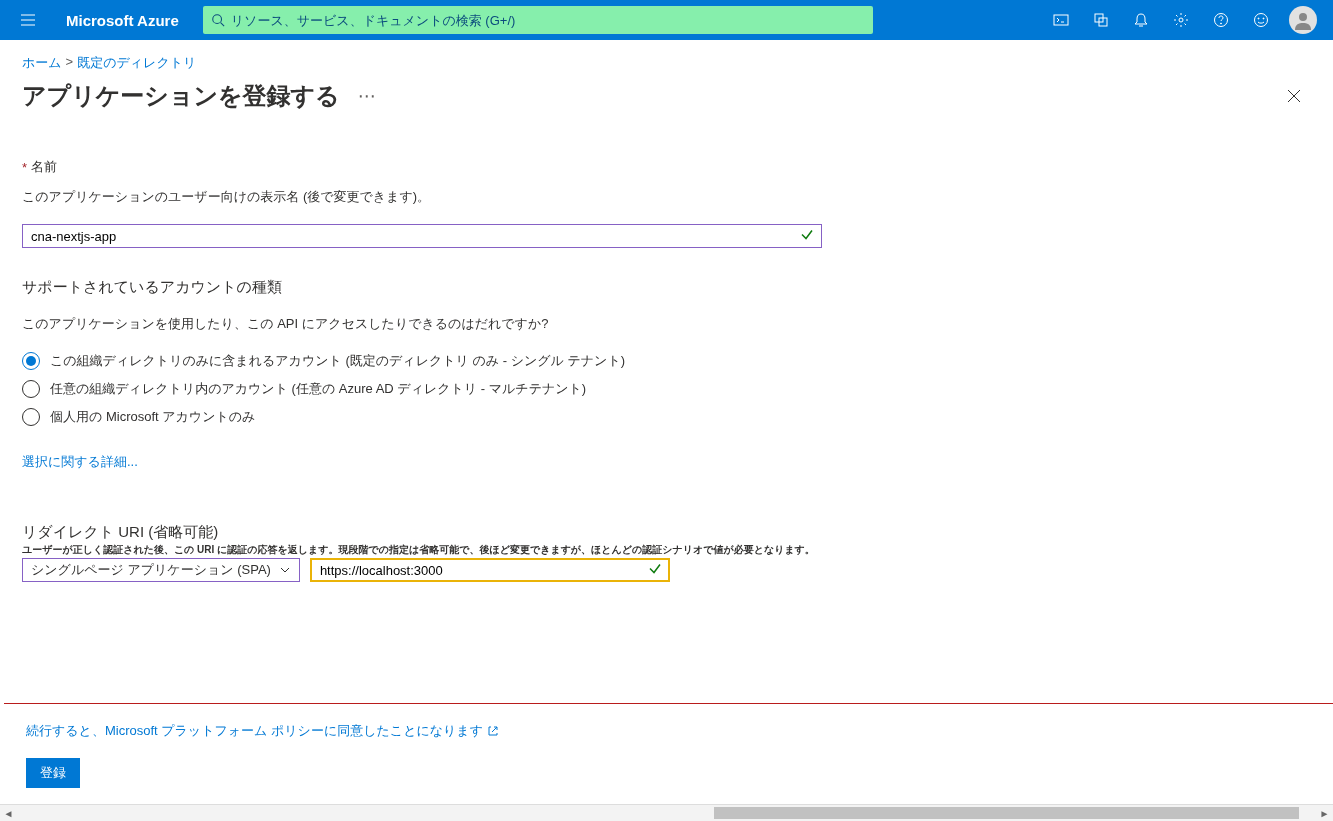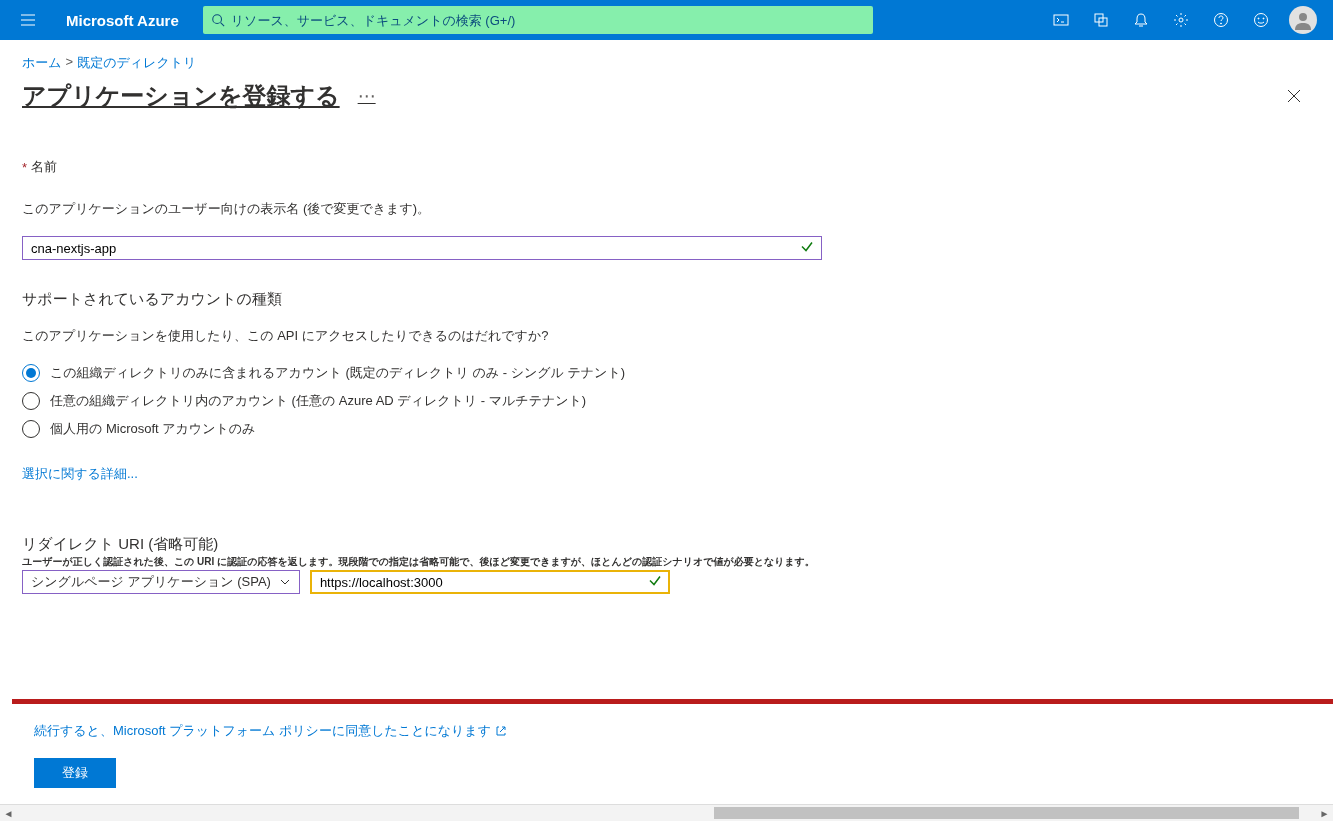--- a/index.html
+++ b/index.html
@@ -11,49 +11,49 @@
 .search-box svg { flex:0 0 14px; }
 .search-box input { flex:1; background:transparent; border:none; outline:none; color:#0a4b7d; font-size:13px; padding-left:6px; }
 .search-box input::placeholder { color:#0a4b7d; }
 .top-icons { margin-left:auto; display:flex; align-items:center; }
 .top-icon { width:40px; height:40px; display:flex; align-items:center; justify-content:center; cursor:pointer; }
 .avatar { width:28px; height:28px; border-radius:50%; background:#e1e1e1; display:flex; align-items:center; justify-content:center; margin:0 8px; }
 .page { padding:14px 22px 0 22px; height:calc(100vh - 40px - 110px); overflow:auto; }
 .breadcrumb { font-size:13px; display:flex; align-items:flex-start; gap:4px; }
 .breadcrumb a { color:#0078d4; text-decoration:none; }
 .breadcrumb .sep { color:#605e5c; }
-.title-row { display:flex; align-items:center; margin-top:8px;text-decoration:underline; }
+.title-row { display:flex; align-items:center; margin-top:8px; }
 .page-title { font-size:24px; font-weight:600; color:#323130; }
 .ellipsis { margin-left:18px; color:#605e5c; font-size:18px; }
 .close-x { margin-left:auto; font-size:20px; color:#323130; cursor:pointer; padding:4px 10px; }
 .section { margin-top:46px; max-width:820px; }
 .field-label { font-size:13px; color:#323130; display:flex; align-items:center; gap:4px; }
 .req { color:#a4262c; }
-.field-desc { font-size:13px; color:#323130; margin-top:24px; }
+.field-desc { font-size:13px; color:#323130; margin-top:12px; }
 .input-row { margin-top:18px; position:relative; max-width:800px; }
 .text-input { width:100%; height:24px; border:1px solid #8661c5; padding:2px 28px 2px 8px; font-size:13px; outline:none; }
 .check-icon { position:absolute; right:8px; top:50%; transform:translateY(-50%); color:#107c10; }
 .section-heading { font-size:15px; color:#323130; margin-top:30px; }
 .radio-group { margin-top:14px; }
 .radio-item { display:flex; align-items:center; gap:10px; padding:5px 0; cursor:pointer; }
 .radio-circle { width:18px; height:18px; border:1px solid #323130; border-radius:50%; display:flex; align-items:center; justify-content:center; flex-shrink:0; }
 .radio-circle.checked { border-color:#0078d4; }
 .radio-dot { width:10px; height:10px; background:#0078d4; border-radius:50%; }
 .radio-label { font-size:13px; }
 .link { color:#0078d4; text-decoration:none; font-size:13px; cursor:pointer; }
 .link-row { margin-top:22px; }
 .redirect-desc { font-size:10px; max-width:800px; line-height:1.6;font-weight:bold; }
 .redirect-row { display:flex; gap:10px; }
 .dropdown { height:24px; border:1px solid #8661c5; display:flex; align-items:center; padding:0 8px; font-size:13px; cursor:pointer; min-width:275px; justify-content:space-between; }
 .dropdown svg { margin-left:8px; }
 .uri-input-wrap { position:relative; width:360px; }
 .uri-input { width:100%; height:24px; border:2px solid #eab308; padding:2px 28px 2px 8px; font-size:13px; outline:none; }
-.footer { position:fixed; bottom:0; left:12px; right:0; border-top:5px solid #b91c1c; background:#fff; padding:18px 22px 16px 22px; }
+.footer { position:fixed; bottom:0; left:4px; right:0; border-top:1px solid #b91c1c; background:#fff; padding:18px 22px 16px 22px; }
 .policy-link { display:inline-flex; align-items:center; gap:4px; }
-.register-btn { margin-top:18px; background:#0078d4; color:#fff; border:none; padding:6px 28px; font-size:13px; cursor:pointer; }
+.register-btn { margin-top:18px; background:#0078d4; color:#fff; border:none; padding:6px 14px; font-size:13px; cursor:pointer; }
 .hscroll { position:fixed; bottom:0; left:0; right:0; height:17px; background:#f3f3f3; border-top:1px solid #ddd; display:flex; }
 .hscroll-track { flex:1; position:relative; }
 .hscroll-thumb { position:absolute; right:17px; top:2px; bottom:2px; width:45%; background:#c1c1c1; }
 .hscroll-btn { width:17px; display:flex; align-items:center; justify-content:center; color:#666; font-size:10px; }
 </style>
 </head>
 <body>
 
 <div class="top-bar">
   <div class="hamburger">

